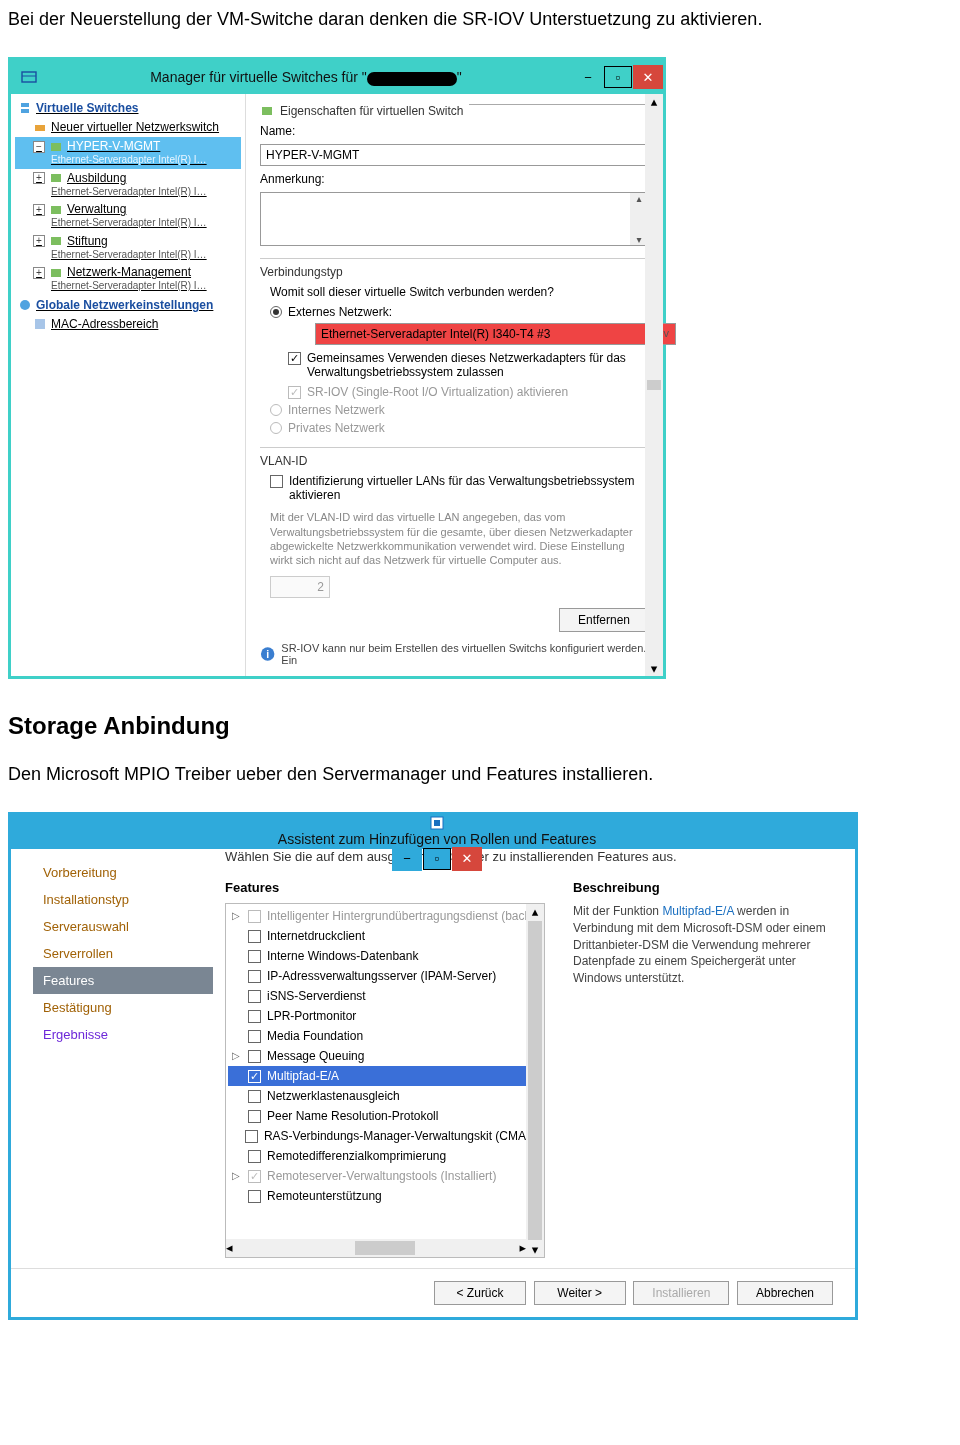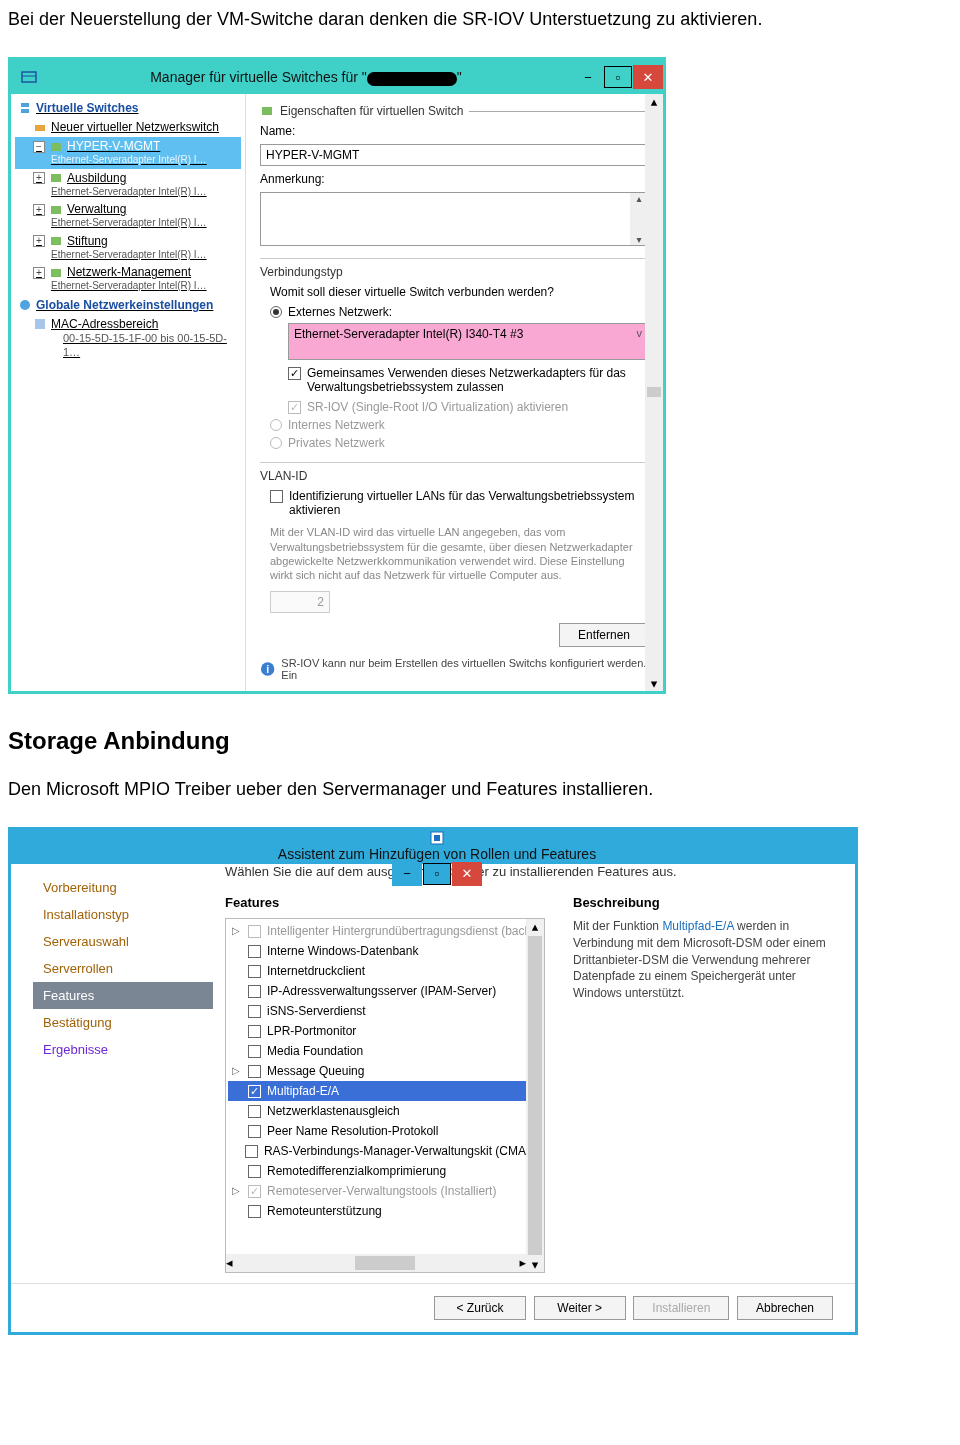--- a/index.html
+++ b/index.html
@@ -25,36 +25,36 @@
   .tree-item { padding: 2px 4px 2px 18px; font-size: 12px; line-height: 1.25; }
   .tree-item .sw-name { display: flex; align-items: center; gap: 4px; }
   .tree-item .sw-sub { color: #555; font-size: 10px; padding-left: 18px; }
   .tree-expand { display: inline-block; width: 12px; height: 12px; border: 1px solid #888; text-align: center; line-height: 10px; font-size: 10px; color: #444; background: #fff; }
   .tree-icon { width: 14px; height: 14px; display: inline-block; }
   .tree-selected { background: #5fbff0; color: #fff; }
   .tree-selected .sw-sub { color: #e8f5ff; }
   .mac-range { padding-left: 30px; color: #555; font-size: 11px; }
   
   .win1-right { flex: 1; padding: 10px 14px 10px 14px; position: relative; }
-  .section-label { font-size: 12px; color: #333; display: flex; align-items: center; gap: 6px; }
+  .section-label { font-size: 12px; color: #333; display: flex; gap: 6px; }
   .section-label .line { flex: 1; height: 1px; background: #aaa; }
   .form-row { margin: 6px 0; font-size: 12px; }
   .form-input { width: 100%; border: 1px solid #999; padding: 3px 5px; font-size: 12px; }
   .textarea { width: 100%; height: 54px; border: 1px solid #999; resize: none; position: relative; }
   .scroller { position: absolute; right: 0; top: 0; width: 18px; height: 100%; background: #efefef; display: flex; flex-direction: column; justify-content: space-between; align-items: center; }
   .scroller .arr { font-size: 10px; color: #555; }
   
   .group { border-top: 1px solid #ccc; margin-top: 12px; padding-top: 6px; }
   .group-title { font-size: 12px; color: #333; margin-bottom: 4px; }
   .radio-row { display: flex; align-items: center; gap: 6px; font-size: 12px; margin: 4px 0 4px 10px; }
   .radio { width: 12px; height: 12px; border: 1px solid #666; border-radius: 50%; display: inline-flex; align-items: center; justify-content: center; }
   .radio.checked::after { content: ''; width: 6px; height: 6px; background: #333; border-radius: 50%; }
   .disabled { color: #999; }
   .disabled .radio { border-color: #bbb; }
-  .select-box { width: 100%; border: 1px solid #999; padding: 3px 20px 18px 5px; font-size: 12px; position: relative; background: #f9a8d4; }
+  .select-box { width: 100%; border: 1px solid #999; padding: 3px 20px 3px 5px; font-size: 12px; position: relative; background: #ef4444; margin-left: 27px; }
   .select-box::after { content: 'v'; position: absolute; right: 6px; top: 3px; font-size: 11px; color: #555; }
   .check-row { display: flex; align-items: flex-start; gap: 6px; font-size: 12px; margin: 6px 0 4px 28px; }
   .checkbox { width: 13px; height: 13px; border: 1px solid #666; display: inline-flex; align-items: center; justify-content: center; flex-shrink: 0; margin-top: 1px; }
   .checkbox.checked::after { content: '✓'; font-size: 11px; line-height: 1; }
   .checkbox.disabled { border-color: #bbb; color: #bbb; }
   
   .vlan-text { font-size: 11px; color: #888; margin: 8px 0 8px 10px; line-height: 1.3; }
   .vlan-input { width: 60px; border: 1px solid #ccc; padding: 3px 5px; margin-left: 10px; text-align: right; font-size: 12px; color: #999; }
   
   .remove-row { text-align: right; margin-top: 10px; }
@@ -209,21 +209,20 @@
           </svg>
         <span>Globale Netzwerkeinstellungen</span>
       </div>
       <div class="tree-item">
         <span class="sw-name">
           <svg class="tree-icon" viewBox="0 0 14 14">
               <rect x="2" y="2" width="10" height="10" fill="#a7c5e8"></rect>
             </svg>
           <span>MAC-Adressbereich</span>
           </span>
-        <div class="mac-range">00-15-5D-15-1F-00 bis 00-15-5D-1…</div>
       </div>
     </div>
 
     <div class="win1-right">
       <div class="section-label">
         <svg width="14" height="14" viewBox="0 0 14 14">
             <rect x="2" y="3" width="10" height="8" fill="#7cbe5f"></rect>
           </svg>
         <span>Eigenschaften für virtuellen Switch</span>
         <span class="line"></span>
@@ -337,26 +336,26 @@
             <div class="feat-list">
               <div class="feat-inner" id="feat-inner">
                   <div class="feat-row dim">
                     <span class="exp">▷</span>
                     <span class="checkbox disabled"></span>
                     <span>Intelligenter Hintergrundübertragungsdienst (back</span>
                   </div>
                   <div class="feat-row">
                     <span class="exp"></span>
                     <span class="checkbox"></span>
+                    <span>Internetdruckclient</span>
+                  </div>
+                  <div class="feat-row">
+                    <span class="exp"></span>
+                    <span class="checkbox"></span>
                     <span>Interne Windows-Datenbank</span>
-                  </div>
-                  <div class="feat-row">
-                    <span class="exp"></span>
-                    <span class="checkbox"></span>
-                    <span>Internetdruckclient</span>
                   </div>
                   <div class="feat-row">
                     <span class="exp"></span>
                     <span class="checkbox"></span>
                     <span>IP-Adressverwaltungsserver (IPAM-Server)</span>
                   </div>
                   <div class="feat-row">
                     <span class="exp"></span>
                     <span class="checkbox"></span>
                     <span>iSNS-Serverdienst</span>

